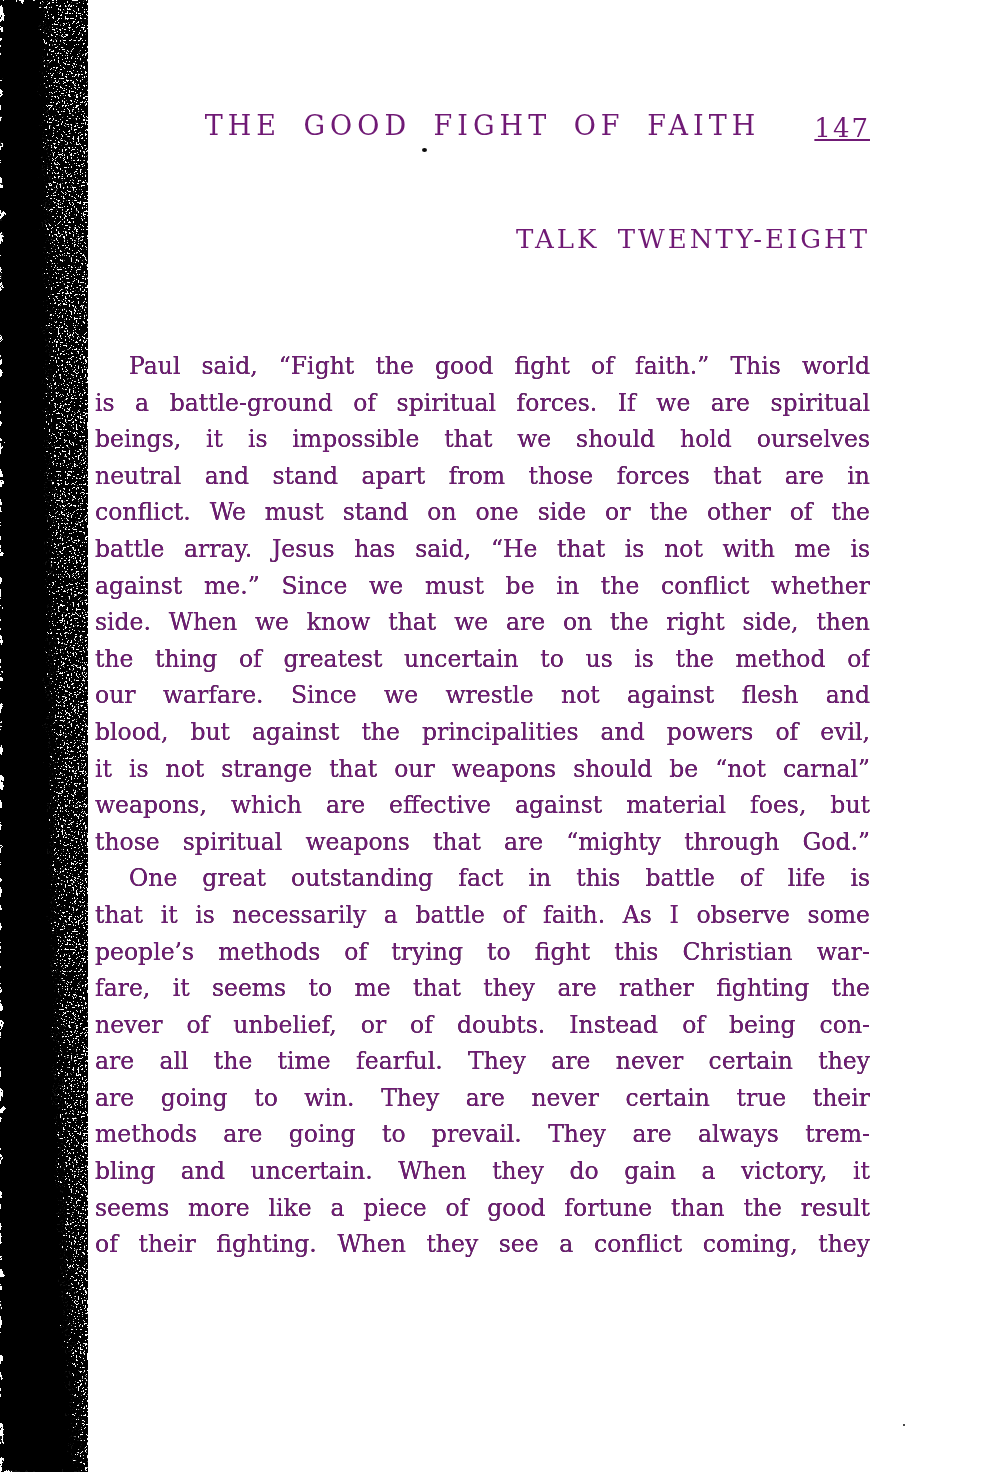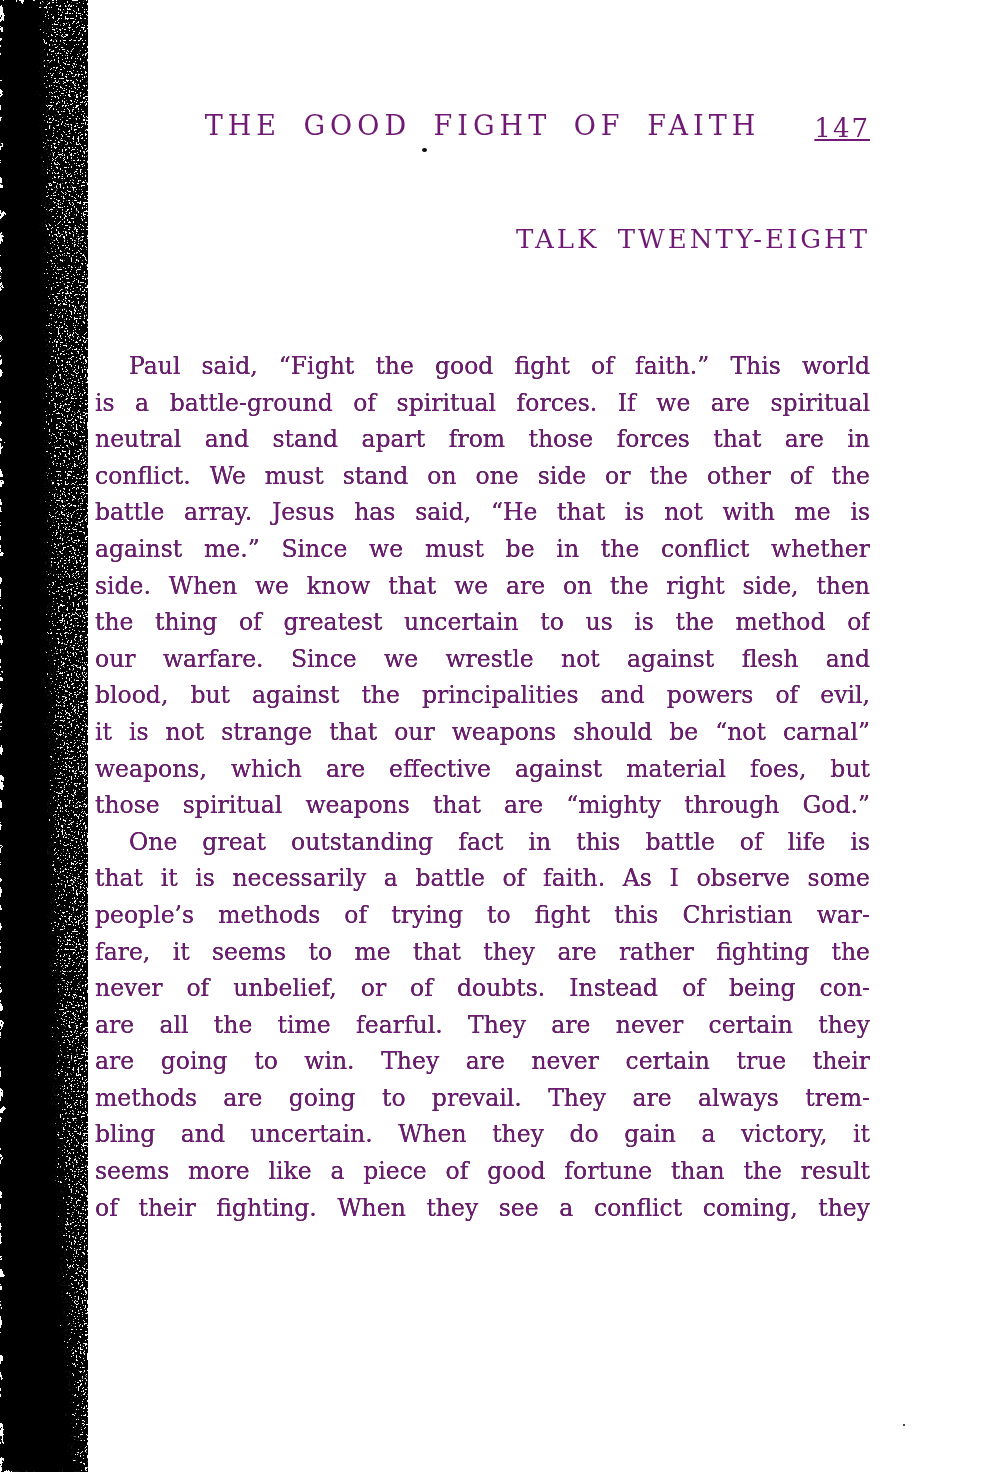--- a/index.html
+++ b/index.html
@@ -113,20 +113,21 @@
 
   <div class="speck" style="left:422px; top:148px; width:5px; height:4px;"></div>
   <div class="speck" style="left:903px; top:1424px; width:2px; height:2px;"></div>
 
   <div class="talk-heading">TALK TWENTY-EIGHT</div>
 
   <div class="body-text">
       <div class="paragraph">
         <div class="line first">Paul said, “Fight the good fight of faith.”  This world</div>
         <div class="line">is a battle-ground of spiritual forces.  If we are spiritual</div>
+        <div class="line">beings, it is impossible that we should hold ourselves</div>
         <div class="line">neutral and stand apart from those forces that are in</div>
         <div class="line">conflict.  We must stand on one side or the other of the</div>
         <div class="line">battle array.  Jesus has said, “He that is not with me is</div>
         <div class="line">against me.”  Since we must be in the conflict whether</div>
         <div class="line">side.  When we know that we are on the right side, then</div>
         <div class="line">the thing of greatest uncertain to us is the method of</div>
         <div class="line">our warfare.  Since we wrestle not against flesh and</div>
         <div class="line">blood, but against the principalities and powers of evil,</div>
         <div class="line">it is not strange that our weapons should be “not carnal”</div>
         <div class="line">weapons, which are effective against material foes, but</div>

